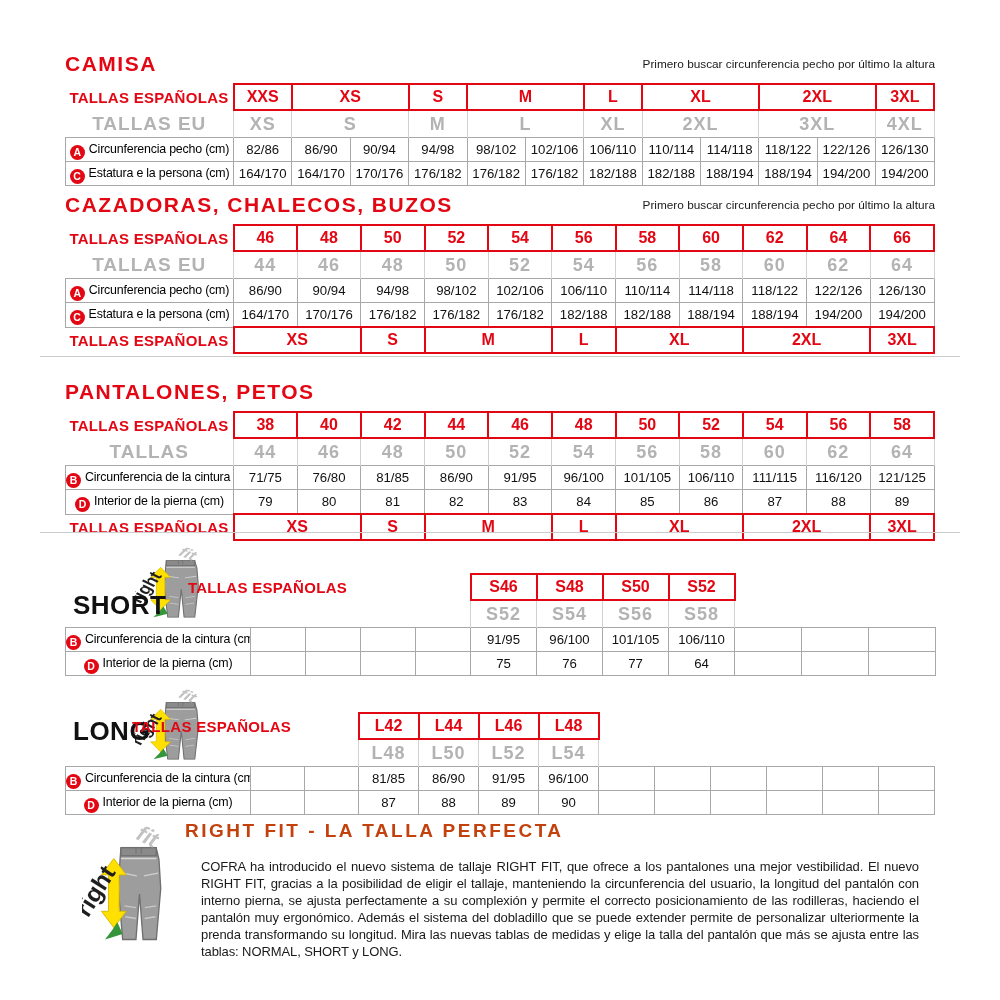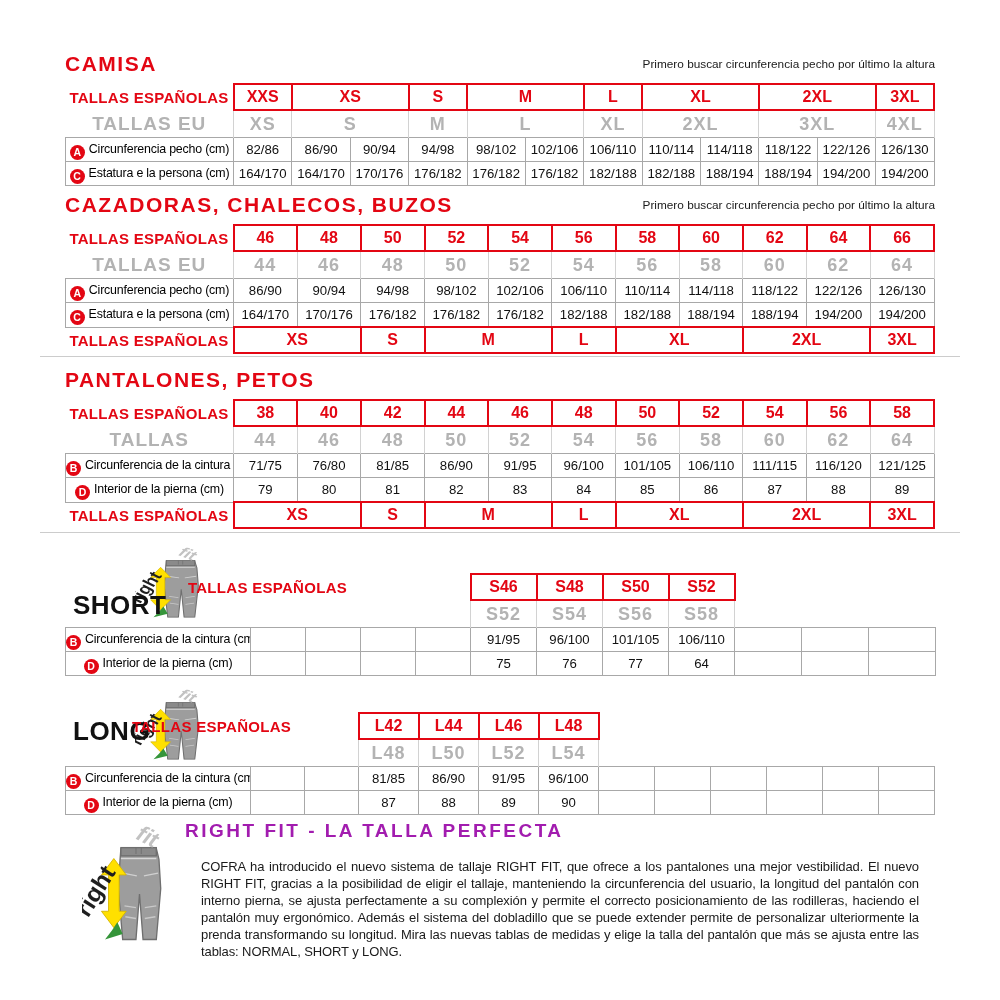--- a/index.html
+++ b/index.html
@@ -24,21 +24,21 @@
   .circ{display:inline-block;width:15px;height:15px;border-radius:50%;background:#e30613;color:#fff;
         font-size:10.5px;font-weight:bold;line-height:15px;text-align:center;vertical-align:-3px;margin-right:4px;}
   .lbltxt{font-size:12.4px;color:#000000;letter-spacing:-0.2px;}
   .divider{position:absolute;left:40px;width:920px;height:1px;background:#cccccc;}
   .rf-sec{position:absolute;left:65px;width:870px;height:132px;}
   .rf-logo{position:absolute;display:block;}
   .rf-title{position:absolute;font-size:26px;font-weight:bold;color:#111;letter-spacing:0.5px;}
   .rf-mount{position:absolute;left:0;width:870px;}
   #rightfit{position:absolute;left:40px;top:820px;width:900px;}
   .rftext{margin-left:145px;width:750px;}
-  .rftext h2{margin:0 0 6px 0;font-size:19px;font-weight:bold;color:#a21caf;letter-spacing:2.5px;}
+  .rftext h2{margin:0 0 6px 0;font-size:19px;font-weight:bold;color:#c2410c;letter-spacing:2.5px;}
   .rftext p{margin:16px;font-size:13px;line-height:17px;color:#1a1a1a;text-align:justify;letter-spacing:-0.1px;}
 </style>
 </head>
 <body>
 
 <div class="page">
 
   <section class="sec" style="top:52px">
     <div class="sec-head">
       <h2 class="sec-title">CAMISA</h2>
@@ -207,21 +207,21 @@
               <td class="redcell" colspan="2">2XL</td>
               <td class="redcell" colspan="1">3XL</td>
             </tr>
           </tbody>
         </table>
       </div>
   </section>
 
   <div class="divider" style="top:356px"></div>
 
-  <section class="sec" style="top:368px">
+  <section class="sec" style="top:380px">
     <div class="sec-head">
       <h2 class="sec-title">PANTALONES, PETOS</h2>
     </div>
     <div class="tbl-mount">
         <table class="sz">
           <colgroup>
             <col style="width: 168px;">
             <col>
             <col>
             <col>

